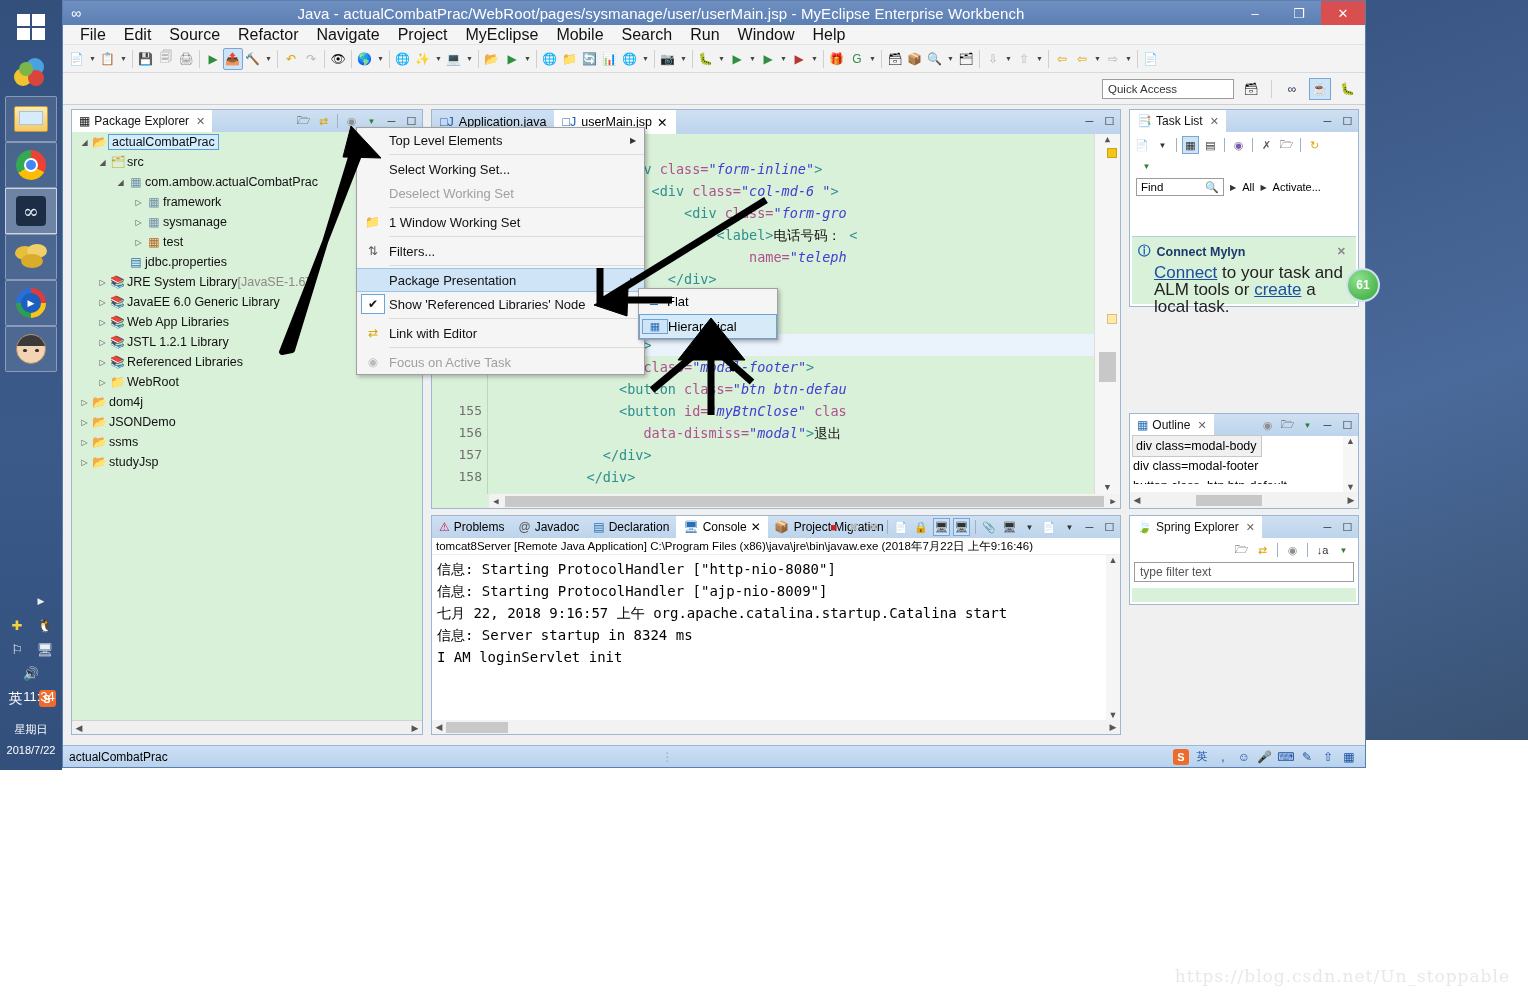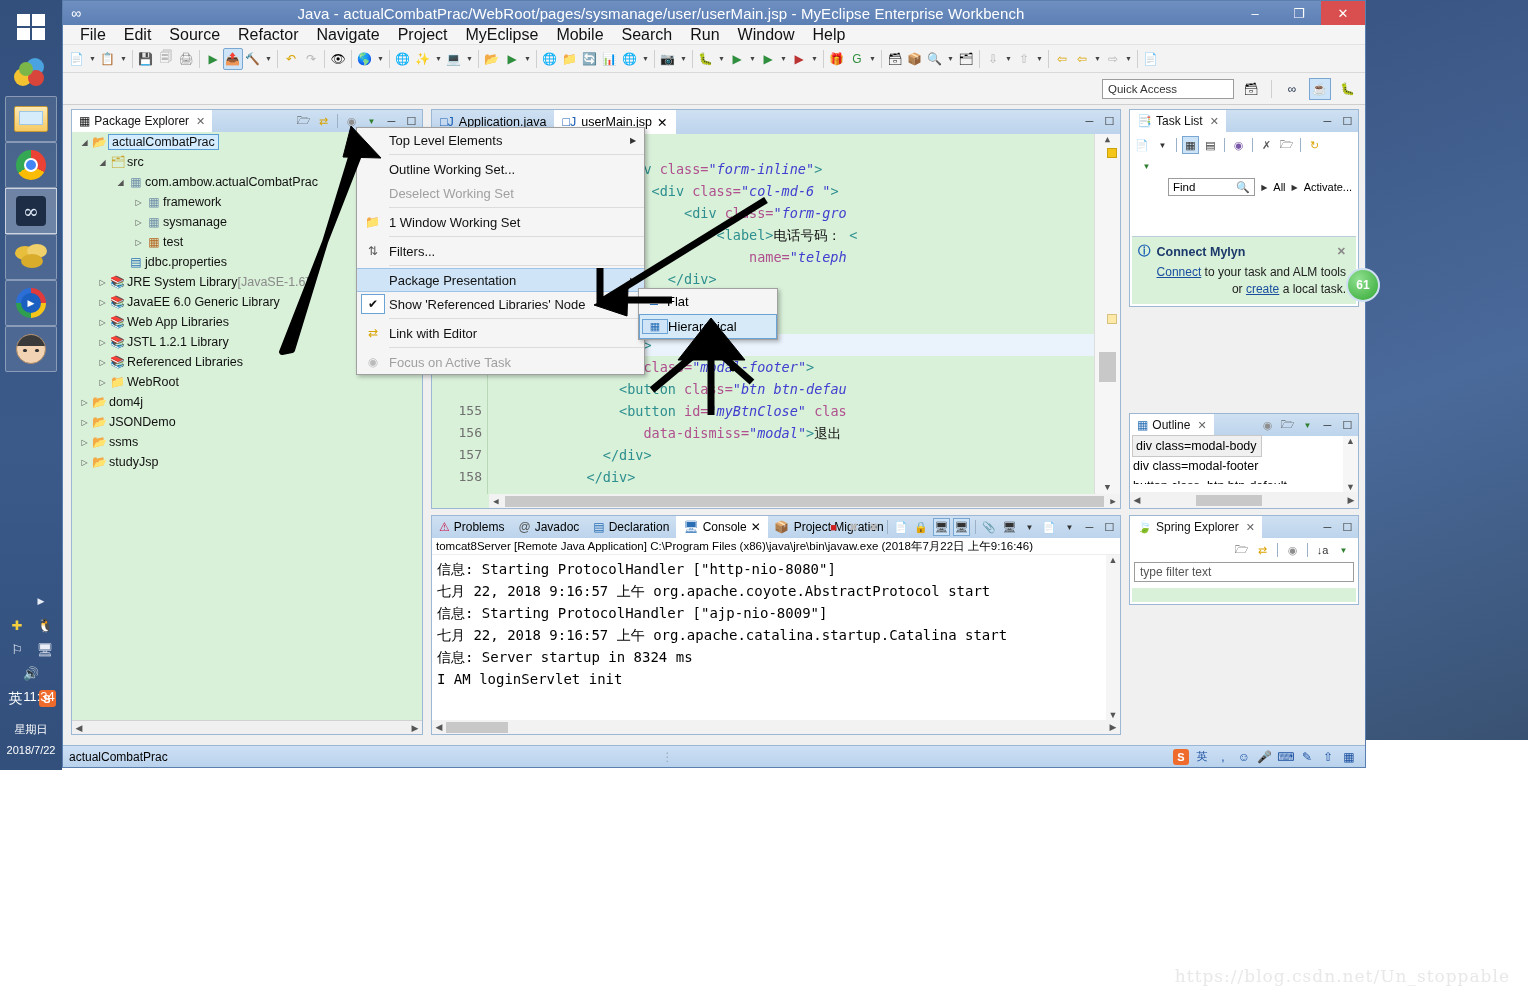--- a/index.html
+++ b/index.html
@@ -113,26 +113,26 @@
   #conbody { position:absolute; left:0; top:39px; right:14px; bottom:14px; background:#fff; font-family:"DejaVu Sans Mono", monospace; font-size:14px; padding:3px 5px; overflow:hidden;}
   .conline { height:22px; line-height:22px; white-space:pre;}
   #convscroll { position:absolute; right:0; top:39px; width:14px; bottom:14px; background:#f5f5f5;}
   #conhscroll { position:absolute; left:0; right:0; bottom:0; height:14px; background:#f2f2f2; display:flex; align-items:center;}
 
   
   #tasklist { left:1066px; top:4px; width:230px; height:198px;}
   #tlbody { position:absolute; left:0; top:22px; right:0; bottom:0; background:#fff;}
   #tltools { height:26px; display:flex; align-items:center; padding-left:4px; gap:3px;}
   #tltools2 { height:16px; display:flex; align-items:center; padding-left:8px;}
-  #findrow { height:26px; display:flex; align-items:center; gap:6px; padding:0 6px;margin-left:32px;}
+  #findrow { height:26px; display:flex; align-items:center; gap:6px; padding:0 6px;}
   #findbox { width:88px; height:18px; border:1px solid #9c9c9c; background:#fff; font-size:11.5px; padding:1px 4px; display:flex; align-items:center; justify-content:space-between;}
   .tlink { color:#000000; font-size:11px;}
   #mylyn { position:absolute; left:2px; right:2px; top:104px; bottom:2px; background:#d9f0d9; border-top:1px solid #bcd;}
   #mylyn .mh { display:flex; align-items:center; gap:6px; padding:6px 6px 2px 6px; font-weight:bold; font-size:12.5px; color:#1b3a6b;}
-  #mylyn .mb { padding:2px 10px 4px 22px; font-size:12px; color:#222; line-height:17px;text-align:right;}
+  #mylyn .mb { padding:2px 10px 4px 22px; font-size:17px; color:#222; line-height:17px;}
   .ul { color:#1a4fa0; text-decoration:underline;}
   #badge { position:absolute; left:1283px; top:163px; width:34px; height:34px; border-radius:50%;
            background:radial-gradient(circle at 35% 30%, #8fe08f, #33a833); color:#fff;
            display:flex; align-items:center; justify-content:center; font-size:12px; font-weight:bold;
            border:2px solid #cfe0f2; z-index:30;}
 
   #outline { left:1066px; top:308px; width:230px; height:96px;}
   #outbody { position:absolute; left:0; top:22px; right:0; bottom:0; background:#fff; font-size:12.5px;}
   .orow { height:20px; line-height:20px; padding-left:3px; white-space:nowrap;}
   .orow.sel { background:#f0f0f0; outline:1px solid #c8c8c8; display:inline-block; padding-right:4px;}
@@ -583,21 +583,20 @@
           <span class="vt" style="font-size:8px;">▼</span>
           <span class="vt">📄</span>
           <span class="vt" style="font-size:8px;">▼</span>
           <span class="vt">─</span>
           <span class="vt">☐</span>
         </span>
       </div>
       <div id="conhdr">tomcat8Server [Remote Java Application] C:\Program Files (x86)\java\jre\bin\javaw.exe (2018年7月22日 上午9:16:46)</div>
       <div id="conbody">
           <div class="conline">信息: Starting ProtocolHandler ["http-nio-8080"]</div>
-          <div class="conline">七月 22, 2018 9:16:57 上午 org.apache.coyote.AbstractProtocol start</div>
           <div class="conline">信息: Starting ProtocolHandler ["ajp-nio-8009"]</div>
           <div class="conline">七月 22, 2018 9:16:57 上午 org.apache.catalina.startup.Catalina start</div>
           <div class="conline">信息: Server startup in 8324 ms</div>
           <div class="conline">I AM loginServlet init</div>
         </div>
       <div id="convscroll">
         <div style="text-align:center;font-size:9px;color:#555;">▲</div>
         <div style="position:absolute;bottom:0;width:100%;text-align:center;font-size:9px;color:#555;">▼</div>
       </div>
       <div id="conhscroll">
@@ -743,21 +742,21 @@
 
 <div id="mainmenu">
     <div class="mrow">
       <span class="mico" style="color: rgb(85, 85, 85);"></span>
       <span class="mlab">Top Level Elements</span>
       <span class="marr">▶</span>
     </div>
     <div class="mdiv"></div>
     <div class="mrow">
       <span class="mico" style="color: rgb(85, 85, 85);"></span>
-      <span class="mlab">Outline Working Set...</span>
+      <span class="mlab">Select Working Set...</span>
       <span class="marr"></span>
     </div>
     <div class="mrow disabled">
       <span class="mico" style="color: rgb(85, 85, 85);"></span>
       <span class="mlab">Deselect Working Set</span>
       <span class="marr"></span>
     </div>
     <div class="mdiv"></div>
     <div class="mrow">
       <span class="mico" style="color: rgb(217, 163, 0);">📁</span>

